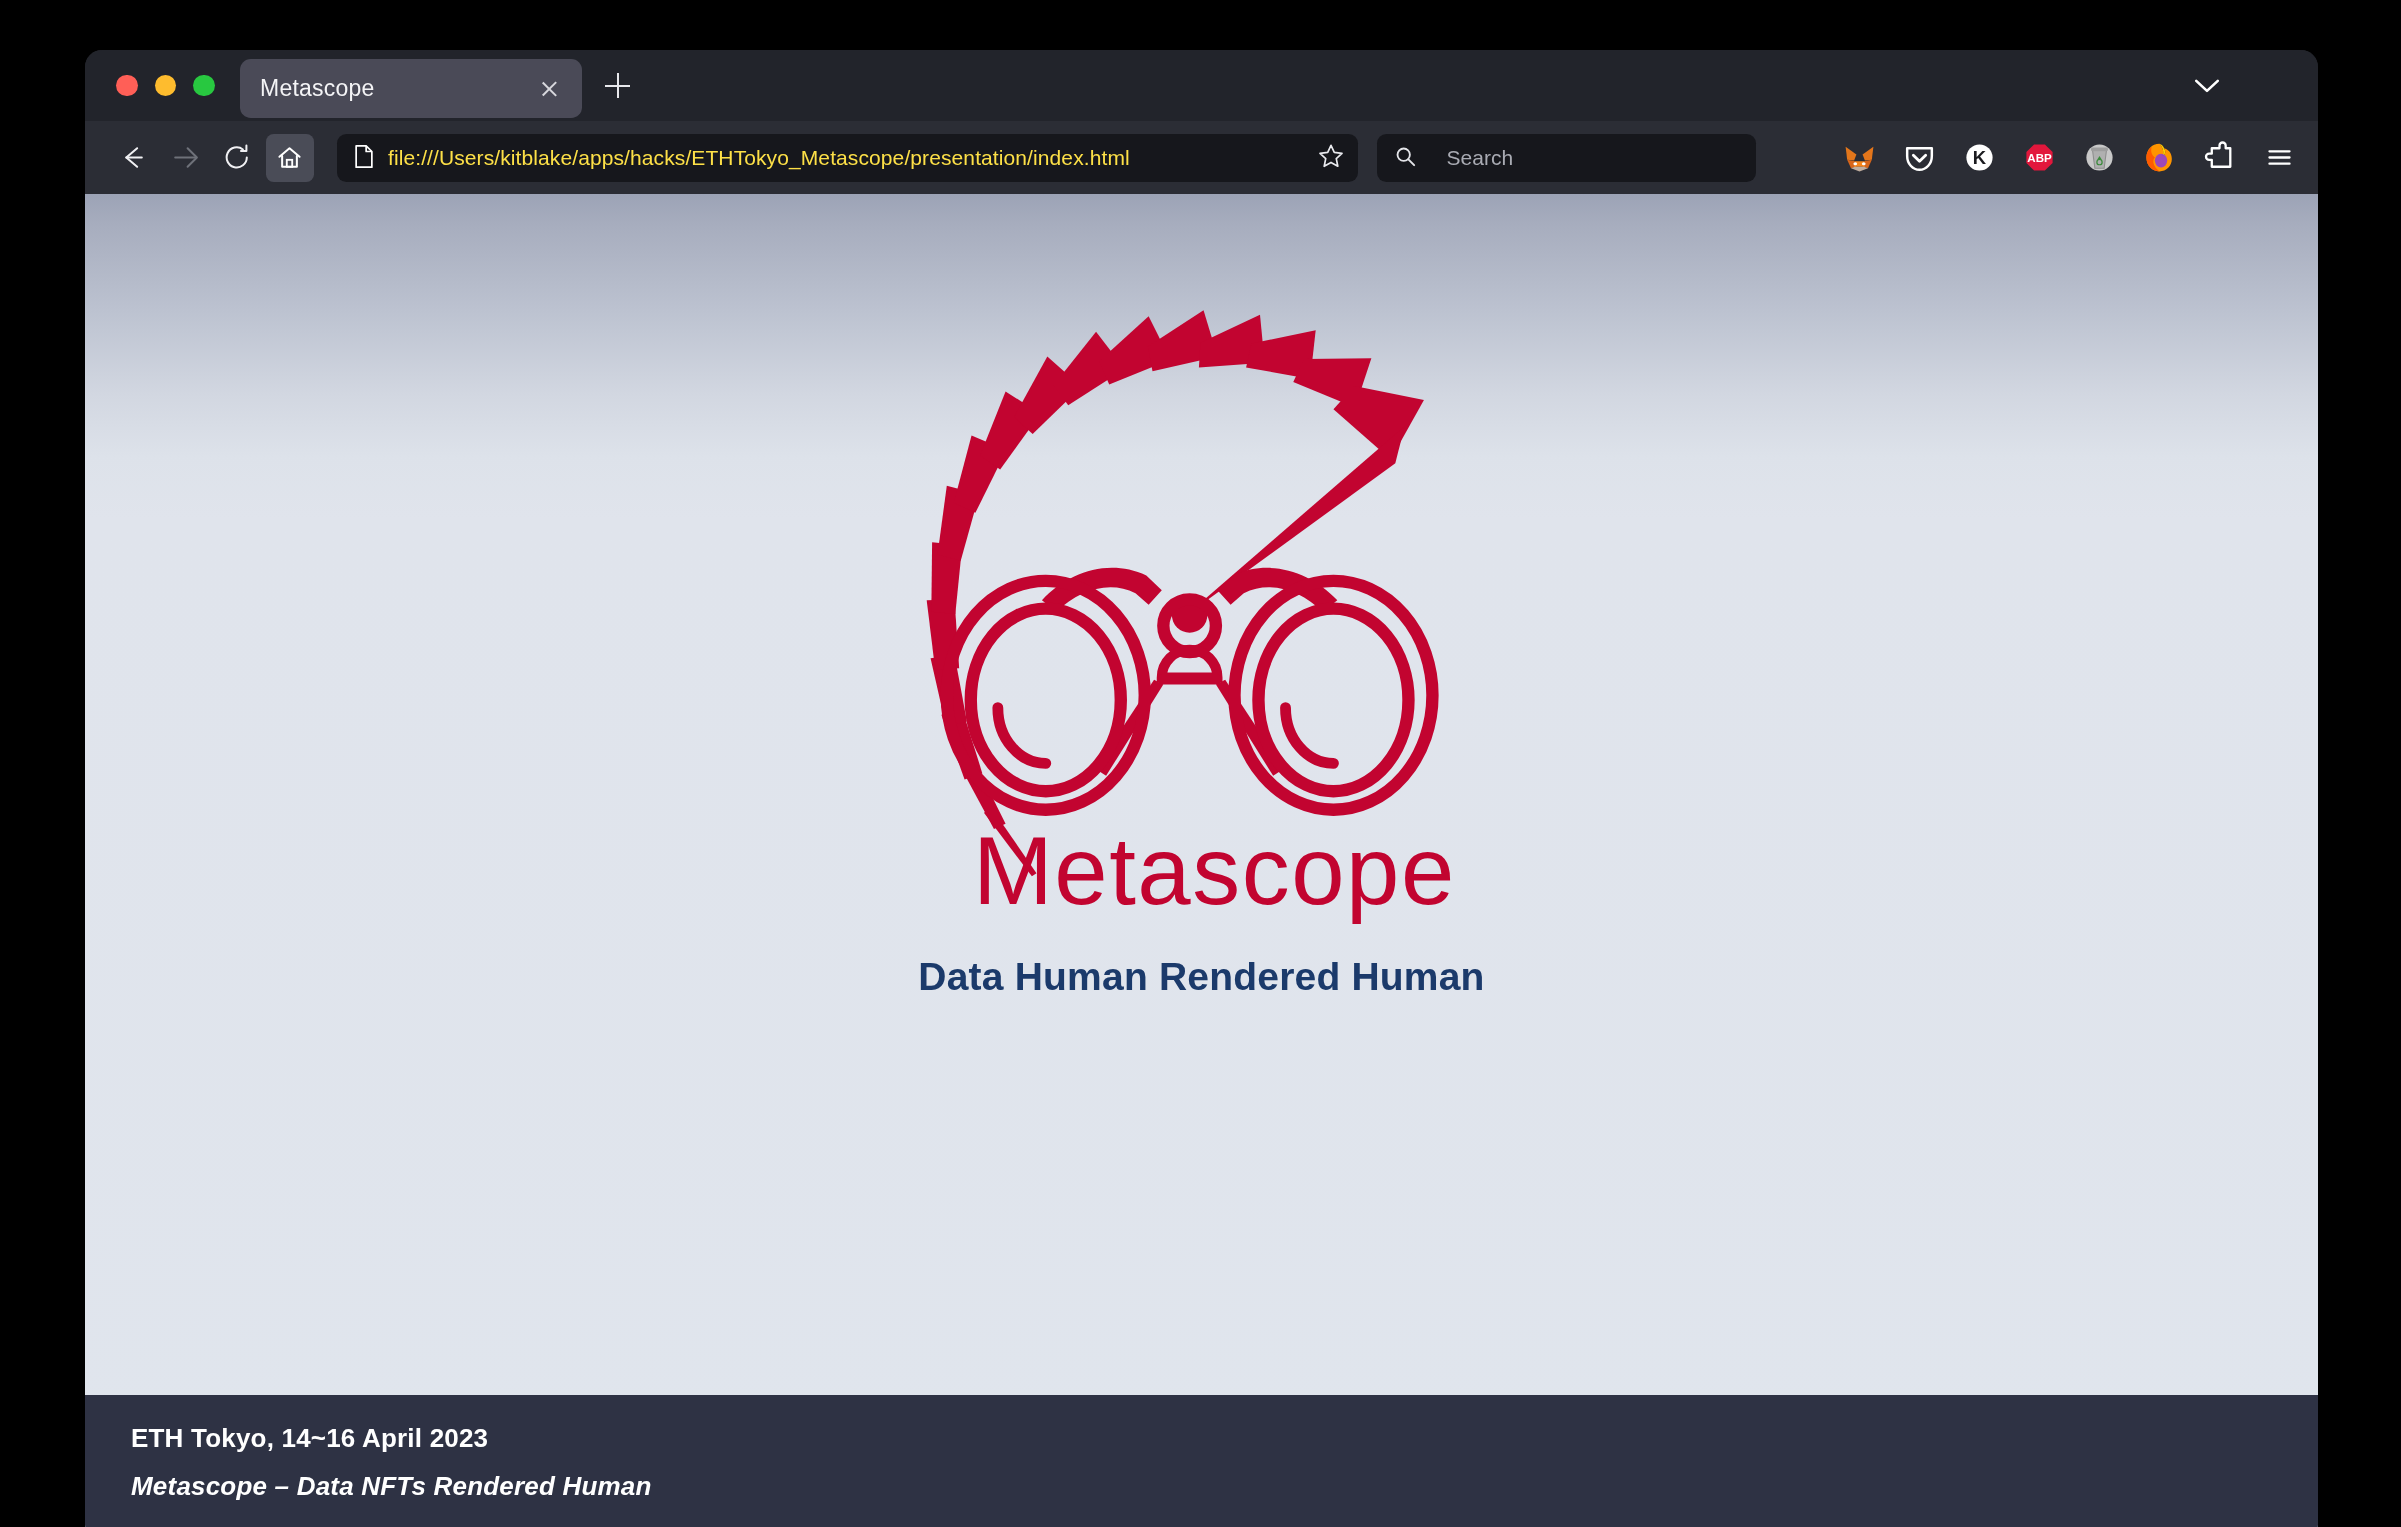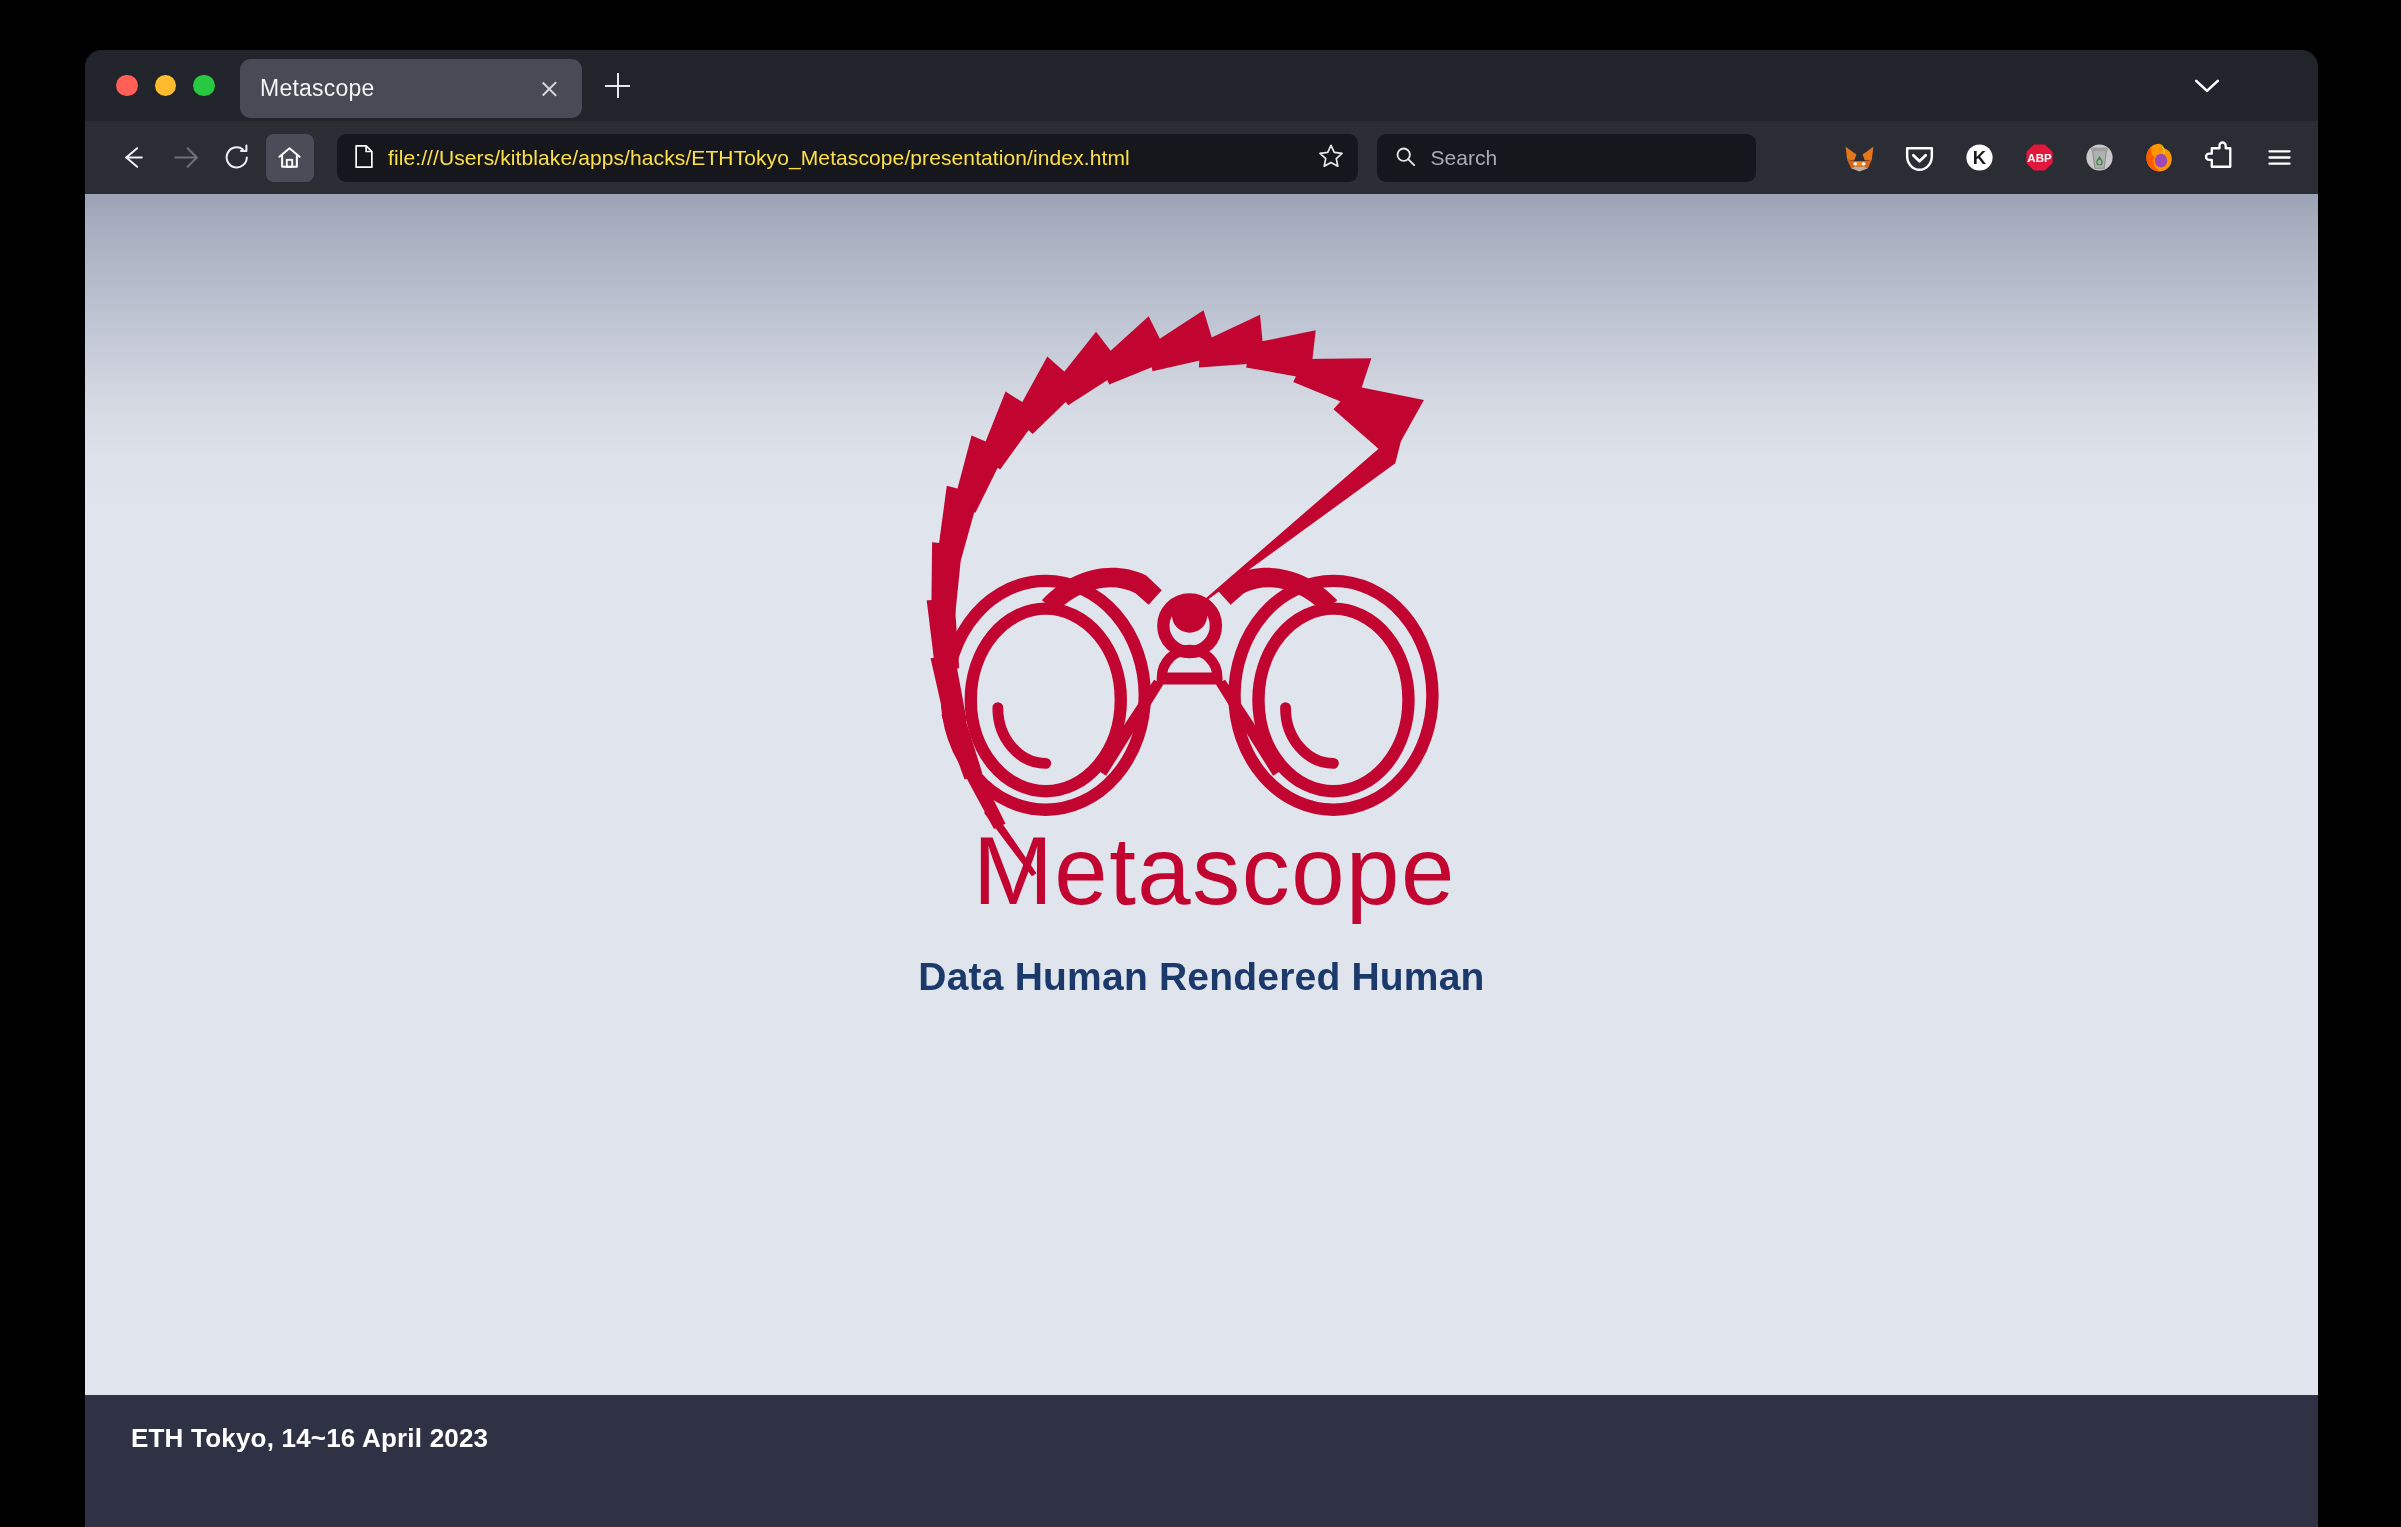--- a/index.html
+++ b/index.html
@@ -110,20 +110,21 @@
     margin-left: 14px; flex: 1; white-space: nowrap; overflow: hidden;
   }
 
   #search-bar {
     flex: 0 0 379px;
     height: 48px;
     background: #16171c;
     border-radius: 9.3px;
     display: flex; align-items: center;
     padding: 0 14px 0 17px;
+    gap: 16px;
   }
   #search-placeholder {
     color: #a9abb3; font-size: 21px; margin-left: 14px;
   }
 
   #extension-icons {
     display: flex; align-items: center; gap: 23px;
     margin-left: auto; padding-left: 31px;
   }
   .ext-icon { width: 37px; height: 37px; display: block; }
@@ -399,17 +400,18 @@
 
           <text x="466" y="830" text-anchor="middle" font-family="Liberation Sans, sans-serif" font-size="124" fill="#c20430" letter-spacing="2">Metascope</text>
         </svg>
       </div>
 
       <div id="slide-tagline">Data Human Rendered Human</div>
     </div>
 
     <div id="slide-footer">
       <div id="footer-line-1">ETH Tokyo, 14~16 April 2023</div>
+      <div id="footer-line-2">Metascope – Data NFTs Rendered Human</div>
     </div>
   </div>
 
 </div>
 
 
 </body></html>

